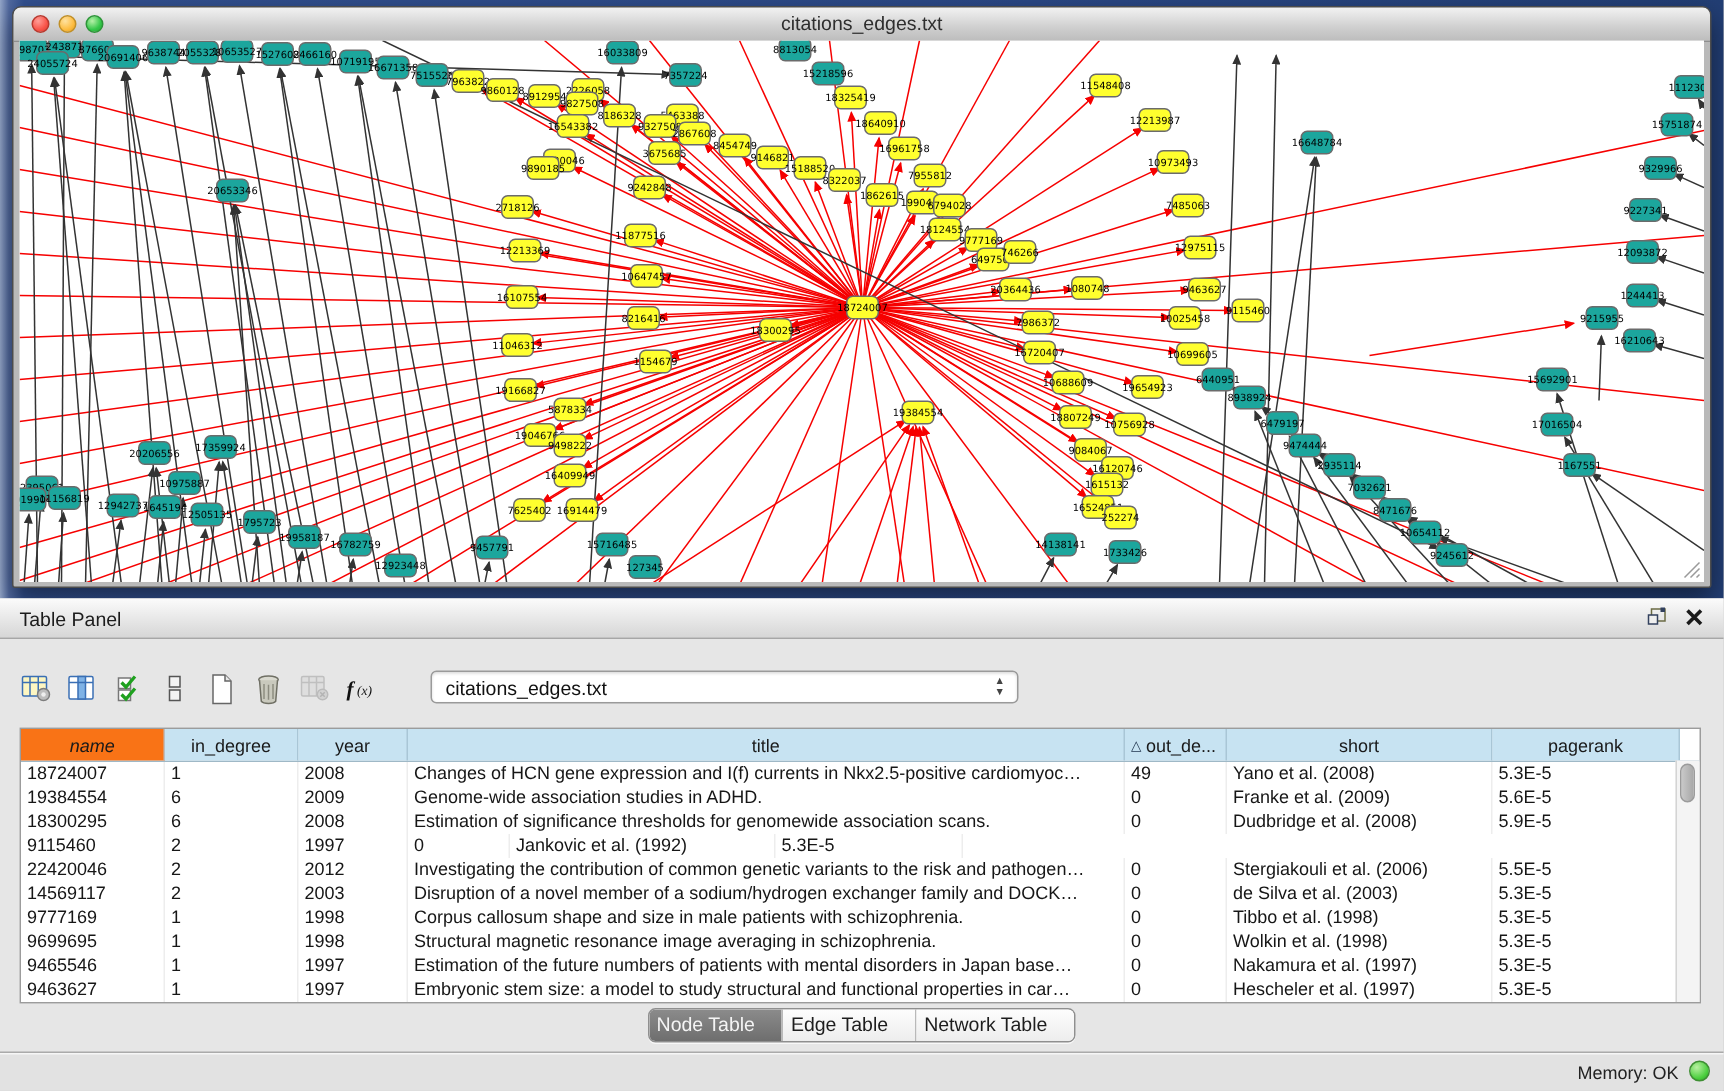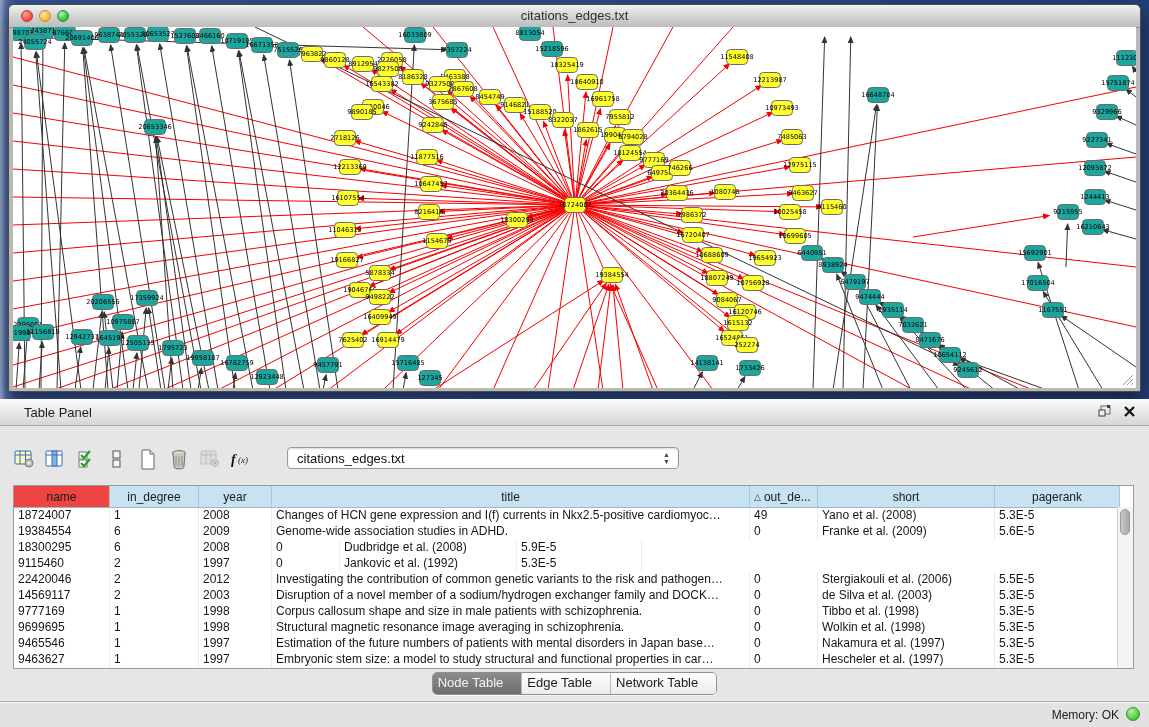--- a/index.html
+++ b/index.html
@@ -19,38 +19,38 @@
   .tl.r{left:12px;background:radial-gradient(circle at 35% 30%,#ff9d97,#f95449 60%,#d23b31);border:1px solid #b8382e;}
   .tl.y{left:30px;background:radial-gradient(circle at 35% 30%,#ffe2a0,#fdbc40 60%,#df9b22);border:1px solid #c08f27;}
   .tl.g{left:48px;background:radial-gradient(circle at 35% 30%,#b6f0a8,#34c749 60%,#28a136);border:1px solid #2d9438;}
   .gcanvas{position:absolute;left:4px;right:4px;top:22px;bottom:3px;background:#fff;overflow:hidden;}
   .gcanvas svg{display:block;}
   .grip{position:absolute;right:2px;bottom:2px;width:13px;height:13px;}
   
   .panel{position:absolute;left:0;top:399px;width:1149px;height:328px;background:#e6e6e6;}
   .phead{position:absolute;left:0;top:0;width:100%;height:27px;
     background:linear-gradient(#fbfbfb,#d6d6d6);border-bottom:1px solid #a6a6a6;box-sizing:border-box;}
-  .phead .ptitle{position:absolute;left:24px;top:6px;font-size:13px;color:#1c1c1c;}
+  .phead .ptitle{position:absolute;left:13px;top:6px;font-size:13px;color:#1c1c1c;}
   .phead .picons{position:absolute;right:12px;top:5px;display:flex;gap:10px;}
   .toolbar{position:absolute;left:13px;top:44px;height:32px;display:flex;align-items:center;gap:9px;}
   .tbtn{width:22px;height:24px;display:flex;align-items:center;justify-content:center;cursor:default;}
   .combo{position:absolute;left:287px;top:48px;width:392px;height:22px;background:#fff;
     border:1px solid #9a9a9a;border-radius:4px;box-sizing:border-box;
     box-shadow:inset 0 1px 2px rgba(0,0,0,.15);font-size:13px;color:#111;}
   .combo .cval{position:absolute;left:9px;top:3px;}
   .combo .stepper{position:absolute;right:6px;top:2px;width:11px;height:16px;
     display:flex;flex-direction:column;align-items:center;justify-content:center;color:#444;}
   .combo .stepper span{font-size:7px;line-height:7px;}
   
   .tablewrap{position:absolute;left:13px;top:86px;width:1121px;height:184px;background:#fff;
     border:1px solid #9c9c9c;box-sizing:border-box;}
   .thead{display:flex;height:21px;border-bottom:1px solid #9fb8c6;}
   .th{box-sizing:border-box;border-right:1px solid #a9c6d6;font-size:12px;color:#1a1a1a;
       display:flex;align-items:center;justify-content:center;background:#c7e3f2;overflow:hidden;white-space:nowrap;}
-  .th.gray{background:#ef4444;border-right:1px solid #bdbdbd;}
+  .th.gray{background:#f97316;border-right:1px solid #bdbdbd;font-style:italic;}
   .th.left{justify-content:flex-start;padding-left:4px;}
   .sorttri{font-size:9px;margin-right:3px;color:#22364f;}
   .tbody{position:relative;}
   .trow{display:flex;height:16px;}
   .td{box-sizing:border-box;font-size:12px;color:#161616;padding-left:4px;
       white-space:nowrap;overflow:hidden;border-right:1px solid #ededed;}
   .vscroll{position:absolute;top:21px;right:0;width:15px;bottom:0;background:#f4f4f4;border-left:1px solid #d4d4d4;}
   .vthumb{position:absolute;left:2px;top:2px;width:10px;height:26px;border-radius:5px;
       background:linear-gradient(90deg,#c9c9c9,#a8a8a8);border:1px solid #9b9b9b;box-sizing:border-box;}
   
@@ -909,20 +909,21 @@
           <div class="td" style="width: 73px;">2009</div>
           <div class="td" style="width: 478px;">Genome-wide association studies in ADHD.</div>
           <div class="td" style="width: 68px;">0</div>
           <div class="td" style="width: 177px;">Franke et al. (2009)</div>
           <div class="td" style="width: 125px;">5.6E-5</div>
         </div>
         <div class="trow">
           <div class="td" style="width: 96px;">18300295</div>
           <div class="td" style="width: 89px;">6</div>
           <div class="td" style="width: 73px;">2008</div>
+          <div class="td" style="width: 478px;">Estimation of significance thresholds for genomewide association scans.</div>
           <div class="td" style="width: 68px;">0</div>
           <div class="td" style="width: 177px;">Dudbridge et al. (2008)</div>
           <div class="td" style="width: 125px;">5.9E-5</div>
         </div>
         <div class="trow">
           <div class="td" style="width: 96px;">9115460</div>
           <div class="td" style="width: 89px;">2</div>
           <div class="td" style="width: 73px;">1997</div>
           <div class="td" style="width: 68px;">0</div>
           <div class="td" style="width: 177px;">Jankovic et al. (1992)</div>

